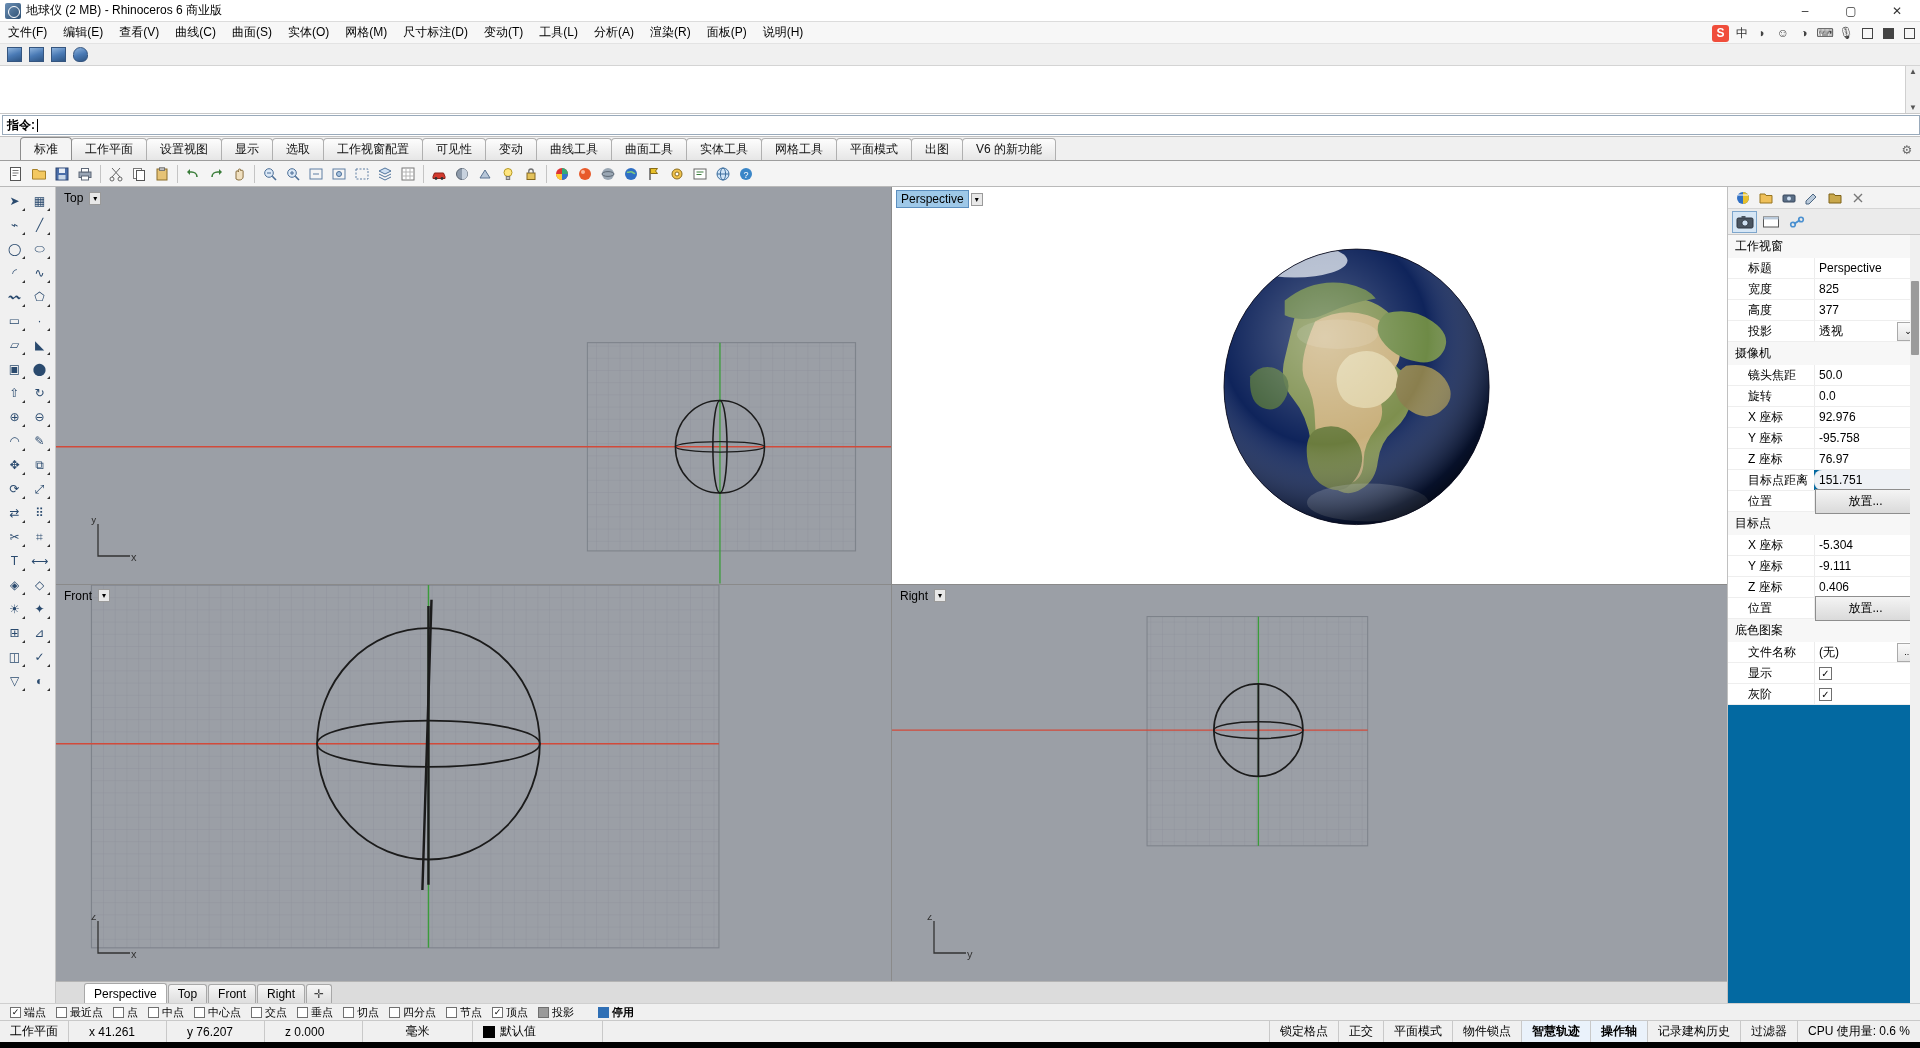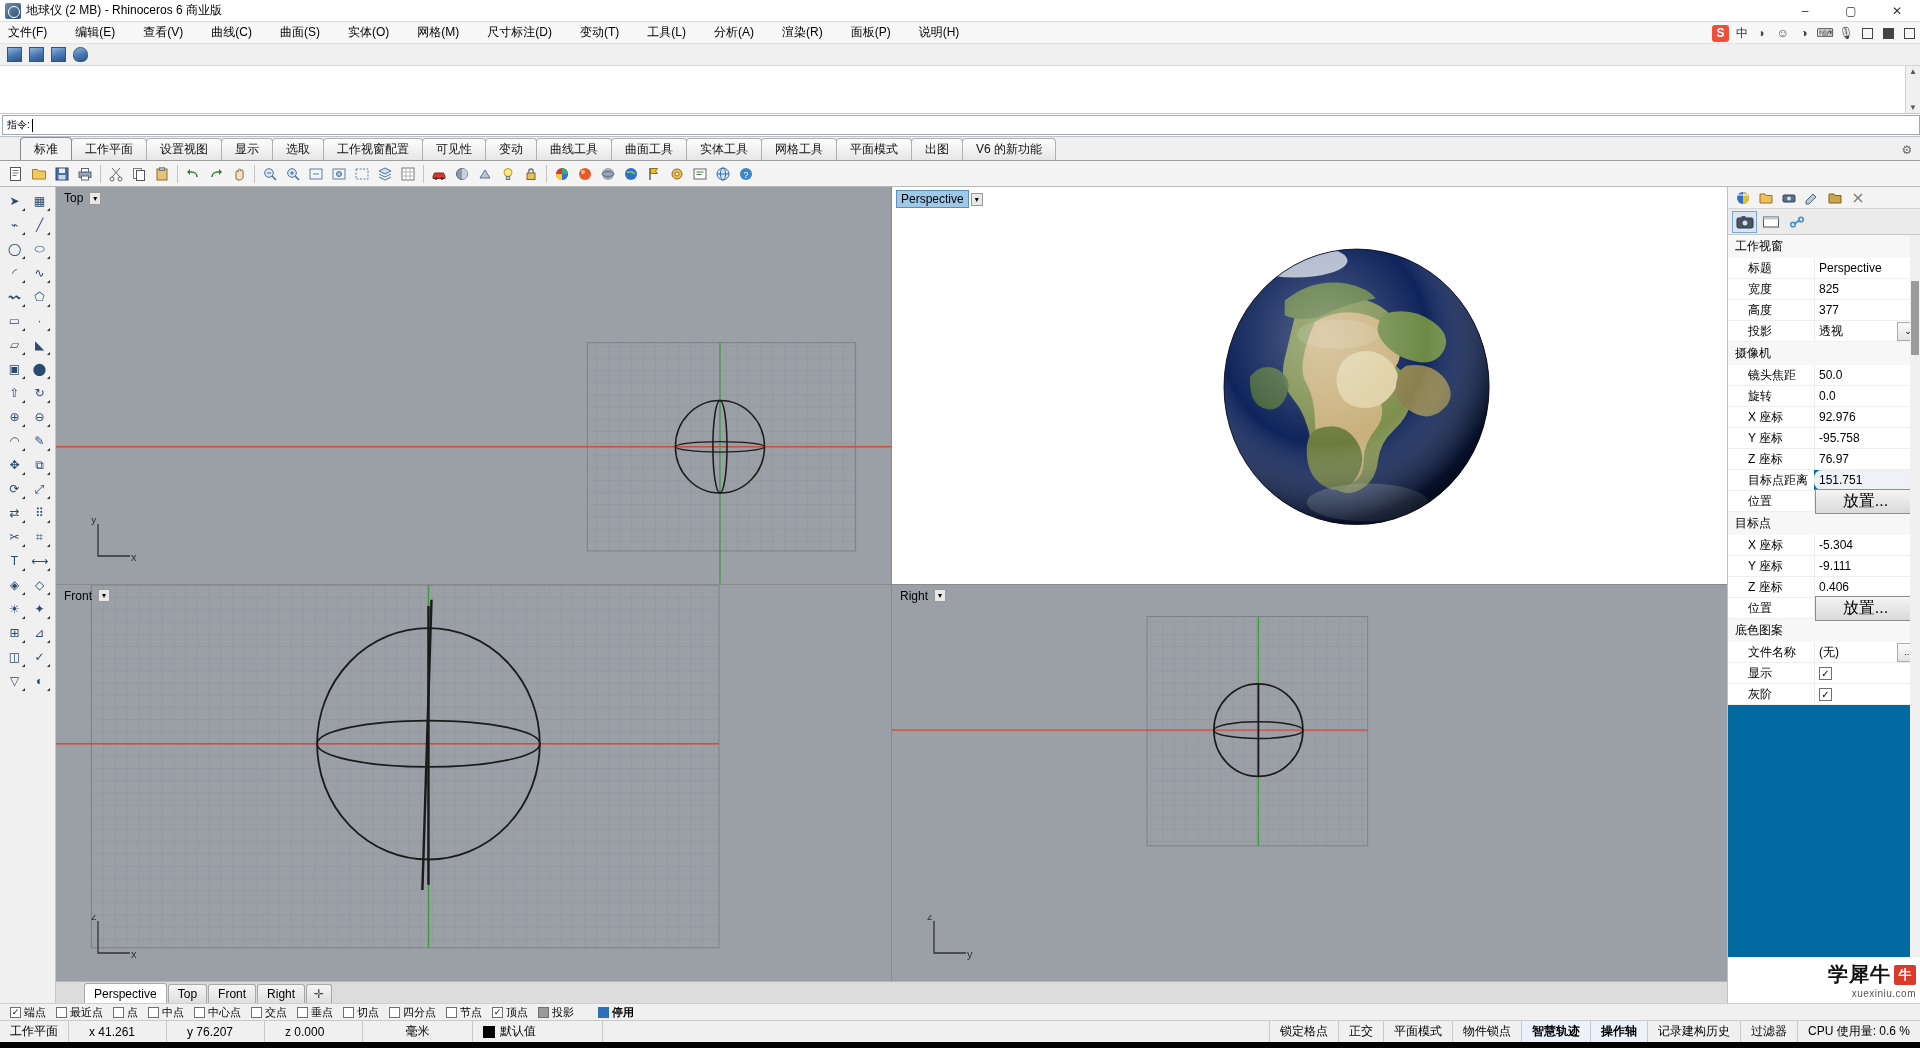--- a/index.html
+++ b/index.html
@@ -31,21 +31,21 @@
   .title-spacer { flex: 1; }
   .win-btns { display: flex; height: 22px; }
   .win-btn {
     width: 46px; height: 22px; display: flex; align-items: center; justify-content: center;
     font-size: 12px; color: #333;
   }
 
   
   .menubar {
     height: 22px; background: #f7f7f7; display: flex; align-items: center;
-    flex: 0 0 22px; border-bottom: 1px solid #e3e3e3; position: relative; gap: 12px;
+    flex: 0 0 22px; border-bottom: 1px solid #e3e3e3; position: relative;
   }
   .menu-item {
     padding: 2px 8px; font-size: 12px; white-space: nowrap; height: 20px;
     display:flex; align-items:center; cursor: default;
   }
   .menu-right { position:absolute; right: 4px; top:0; height:22px; display:flex; align-items:center; gap:7px; }
   .ime-s {
     width:17px;height:17px;background:#f04d3b;border-radius:3px;color:#fff;font-size:12px;
     display:flex;align-items:center;justify-content:center;font-weight:bold;
   }
@@ -80,21 +80,21 @@
   .cmd-line { font-size:12px; color:#000; white-space:nowrap; padding-top:2px;}
   .cmd-scroll { width: 15px; background:#f0f0f0; border-left:1px solid #d0d0d0;
                 display:flex; flex-direction:column; justify-content:space-between; }
   .cmd-scroll .arw { font-size:8px; text-align:center; color:#555; height:11px; line-height:11px;}
 
   
   .prompt-area { flex: 0 0 22px; background:#fff; border-bottom:1px solid #c0c0c0;
                  display:flex; align-items:center; }
   .prompt-box { flex:1; height:20px; border:1px solid #9ab; margin:1px 0 1px 2px; background:#fff;
                 display:flex; align-items:center; padding-left:4px; }
-  .prompt-label { font-size:10px; font-weight:normal; }
+  .prompt-label { font-size:12px; font-weight:bold; }
   .caret { width:1px; height:13px; background:#000; margin-left:2px; animation: blink 1s steps(1) infinite;}
   @keyframes blink { 50% { opacity:0; } }
 
   
   .tabstrip { flex:0 0 24px; background:#f0f0f0; display:flex; align-items:flex-end;
               padding-left:20px; position:relative; border-bottom:1px solid #9d9d9d; }
   .tab {
     height: 22px; padding: 0 13px; display:flex; align-items:center; font-size:12px;
     background: linear-gradient(#fdfdfd,#e6e6e6);
     border:1px solid #b0b0b0; border-bottom:none;
@@ -166,21 +166,21 @@
   .rp-row .k { width:86px; padding-left:20px; font-size:12px; display:flex; align-items:center;
                background:#fff; color:#000;}
   .rp-row .v { flex:1; font-size:12px; display:flex; align-items:center; padding-left:4px;
                background:#fff; color:#000; border-left:1px solid #ececec;}
   .rp-row.hl .v { background:#eef1f5;border-radius:8px; }
   .rp-row .v.has-select { padding:0; }
   .sel-btn { width:22px; height:19px; border:1px solid #aaa; background:linear-gradient(#fafafa,#e4e4e4);
              display:flex;align-items:center;justify-content:center; font-size:9px; margin-left:auto;margin-right:1px;}
   .place-btn { flex:1; height:25px; margin:1px 4px 1px 0; border:1px solid #8e8e8e;
                background:linear-gradient(#f4f4f4,#dadada); display:flex;align-items:center;
-               justify-content:center; font-size:16px; }
+               justify-content:center; font-size:12px; }
   .chk { width:13px; height:13px; border:1px solid #6f6f6f; background:#fff; display:flex;
          align-items:center; justify-content:center; font-size:10px; color:#000; }
   .rp-scroll { position:absolute; right:0; top:0; width:10px; height:100%; background:#f0f0f0; }
   .rp-thumb { position:absolute; right:1px; top:46px; width:8px; height:74px; background:#9b9b9b; border-radius:1px;}
   .rp-logo { height:46px; display:flex; flex-direction:column; align-items:flex-end;
              justify-content:center; padding-right:4px; background:#fff; }
   .logo-row { display:flex; align-items:center; gap:3px; }
   .logo-cn { font-size:20px; font-weight:bold; color:#111; letter-spacing:1px; }
   .logo-mark { width:22px;height:20px;background:#d93a2b;color:#fff;font-size:13px;font-weight:bold;
                display:flex;align-items:center;justify-content:center;border-radius:2px;}
@@ -921,27 +921,20 @@
               <span class="chk">✓</span>
             </div>
           </div>
           <div class="rp-row">
             <div class="k">灰阶</div>
             <div class="v">
               <span class="chk">✓</span>
             </div>
           </div>
         </div>
-      <div class="rp-logo">
-        <div class="logo-row">
-          <span class="logo-cn">学犀牛</span>
-          <span class="logo-mark">牛</span>
-        </div>
-        <span class="logo-url">xuexiniu.com</span>
-      </div>
     </div>
   </div>
 
   <div class="osnap" id="osnapbar">
       <div class="osnap-item">
         <span class="osnap-box">✓</span>
         <span>端点</span>
       </div>
       <div class="osnap-item">
         <span class="osnap-box"></span>

